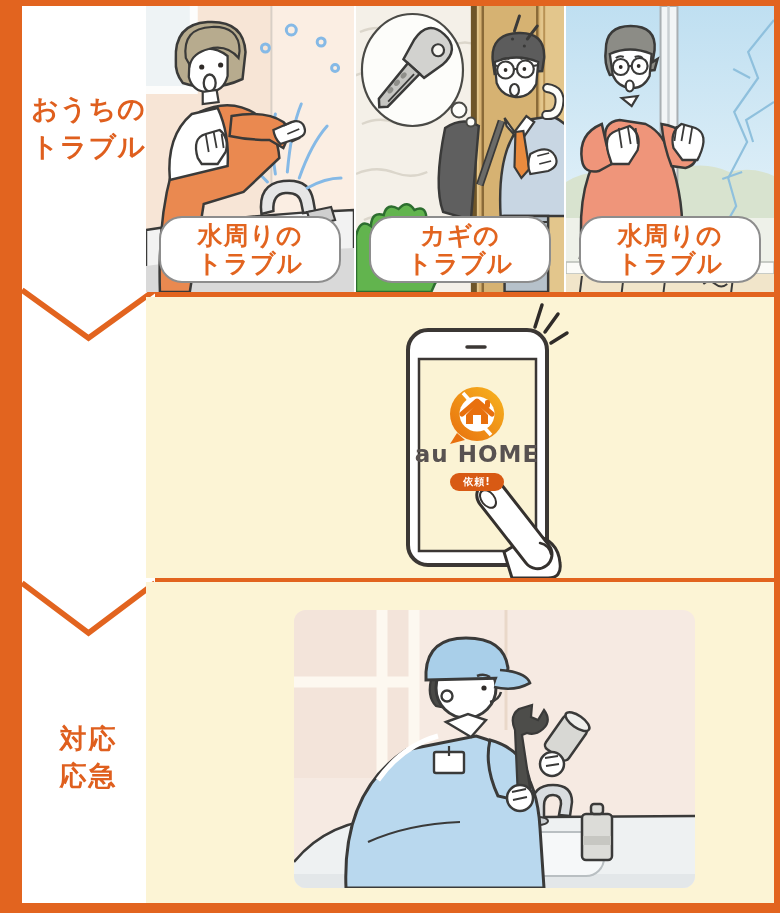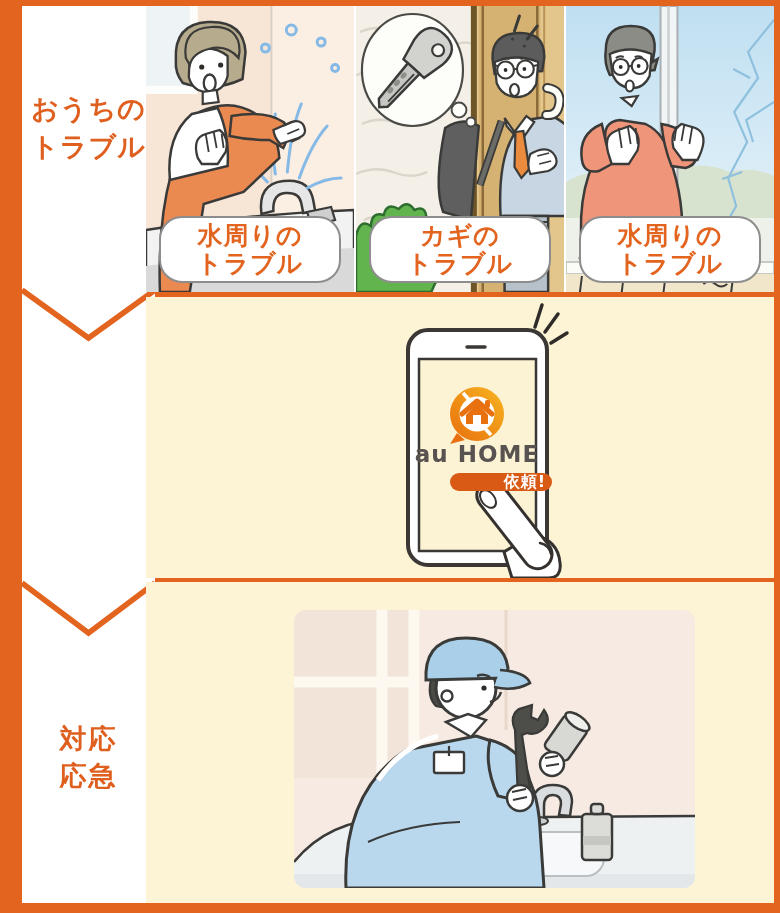--- a/index.html
+++ b/index.html
@@ -31,22 +31,22 @@
     color:#e2641f;font-weight:bold;font-size:25px;line-height:1.12;letter-spacing:1px;
   }
   
   .sec-app svg.app-svg{position:absolute;left:0;top:0;width:628px;height:281px;display:block;}
   .app-name{
     position:absolute;left:331px;top:144px;transform:translateX(-50%);
     color:#585251;font-weight:bold;font-size:23px;letter-spacing:1px;white-space:nowrap;
   }
   .request-btn{
     position:absolute;left:304px;top:176px;width:54px;height:18px;border-radius:10px;
-    background:#d85a14;color:#ffffff;font-size:16px;font-weight:bold;
-    display:flex;align-items:center;justify-content:center;letter-spacing:1px;padding-left:48px;
+    background:#d85a14;color:#ffffff;font-size:10px;font-weight:bold;
+    display:flex;align-items:center;justify-content:center;letter-spacing:1px;
   }
   
   .sec-response svg.worker-svg{position:absolute;left:148px;top:28px;width:401px;height:278px;display:block;}
 </style>
 </head>
 <body>
 
 <div class="page">
 
   <div class="sidebar">

